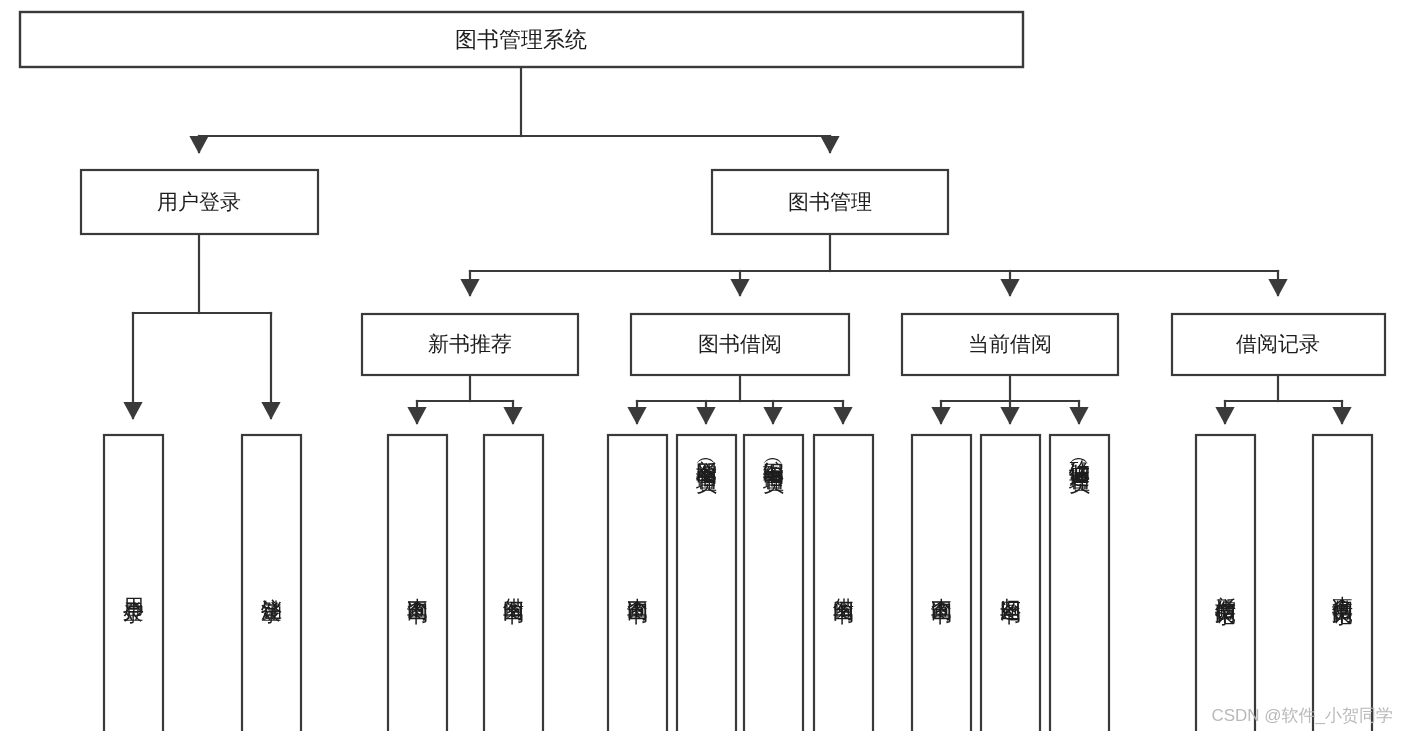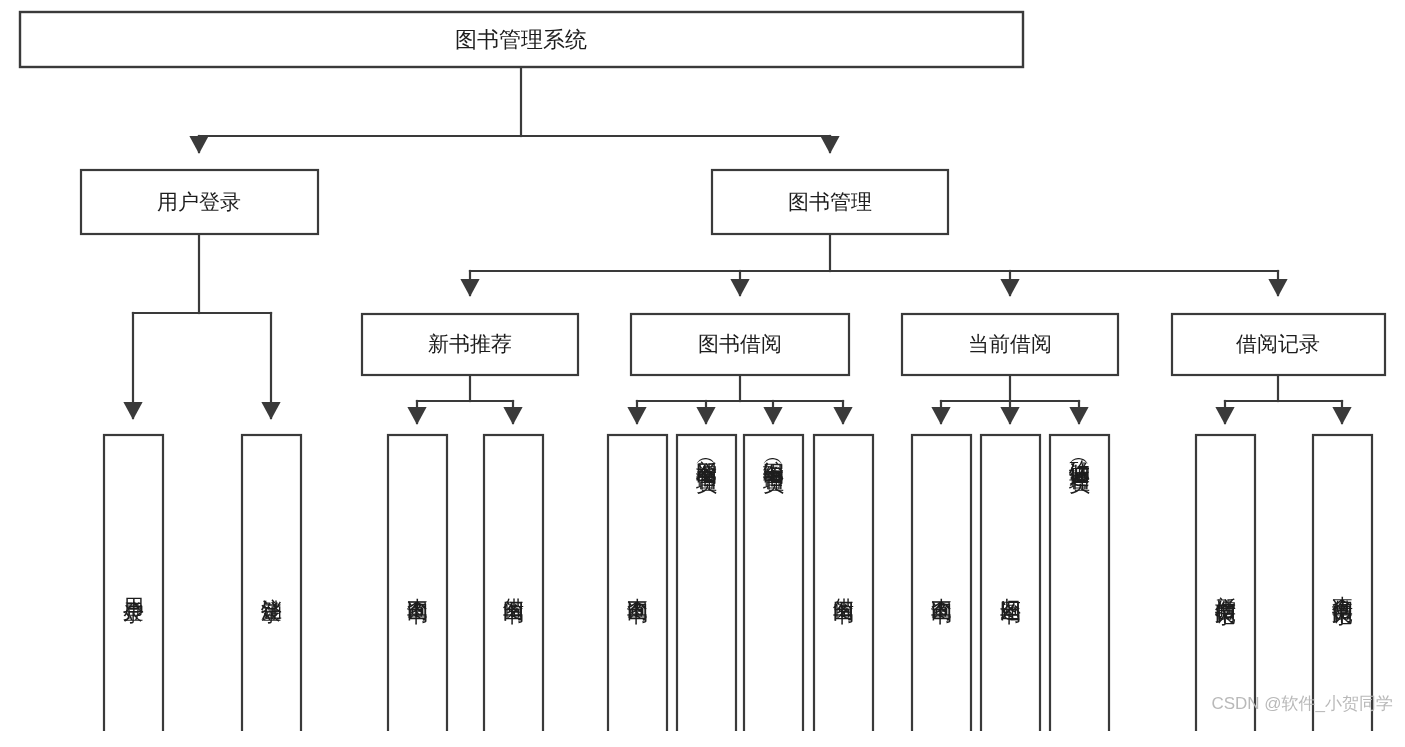--- a/index.html
+++ b/index.html
@@ -68,21 +68,21 @@
     font-family: "Liberation Sans", "DejaVu Sans", sans-serif;
     font-size: 21px;
     line-height: 1.05;
     color: #1d1d1d;
     letter-spacing: 2px;
     white-space: nowrap;
   }
   .watermark {
     position: absolute;
     right: 12px;
-    bottom: 16px;
+    bottom: 4px;
     font-family: "Liberation Sans", "DejaVu Sans", sans-serif;
     font-size: 17px;
     color: #b9b9b9;
     white-space: nowrap;
     pointer-events: none;
   }
 </style>
 </head>
 <body>
 

